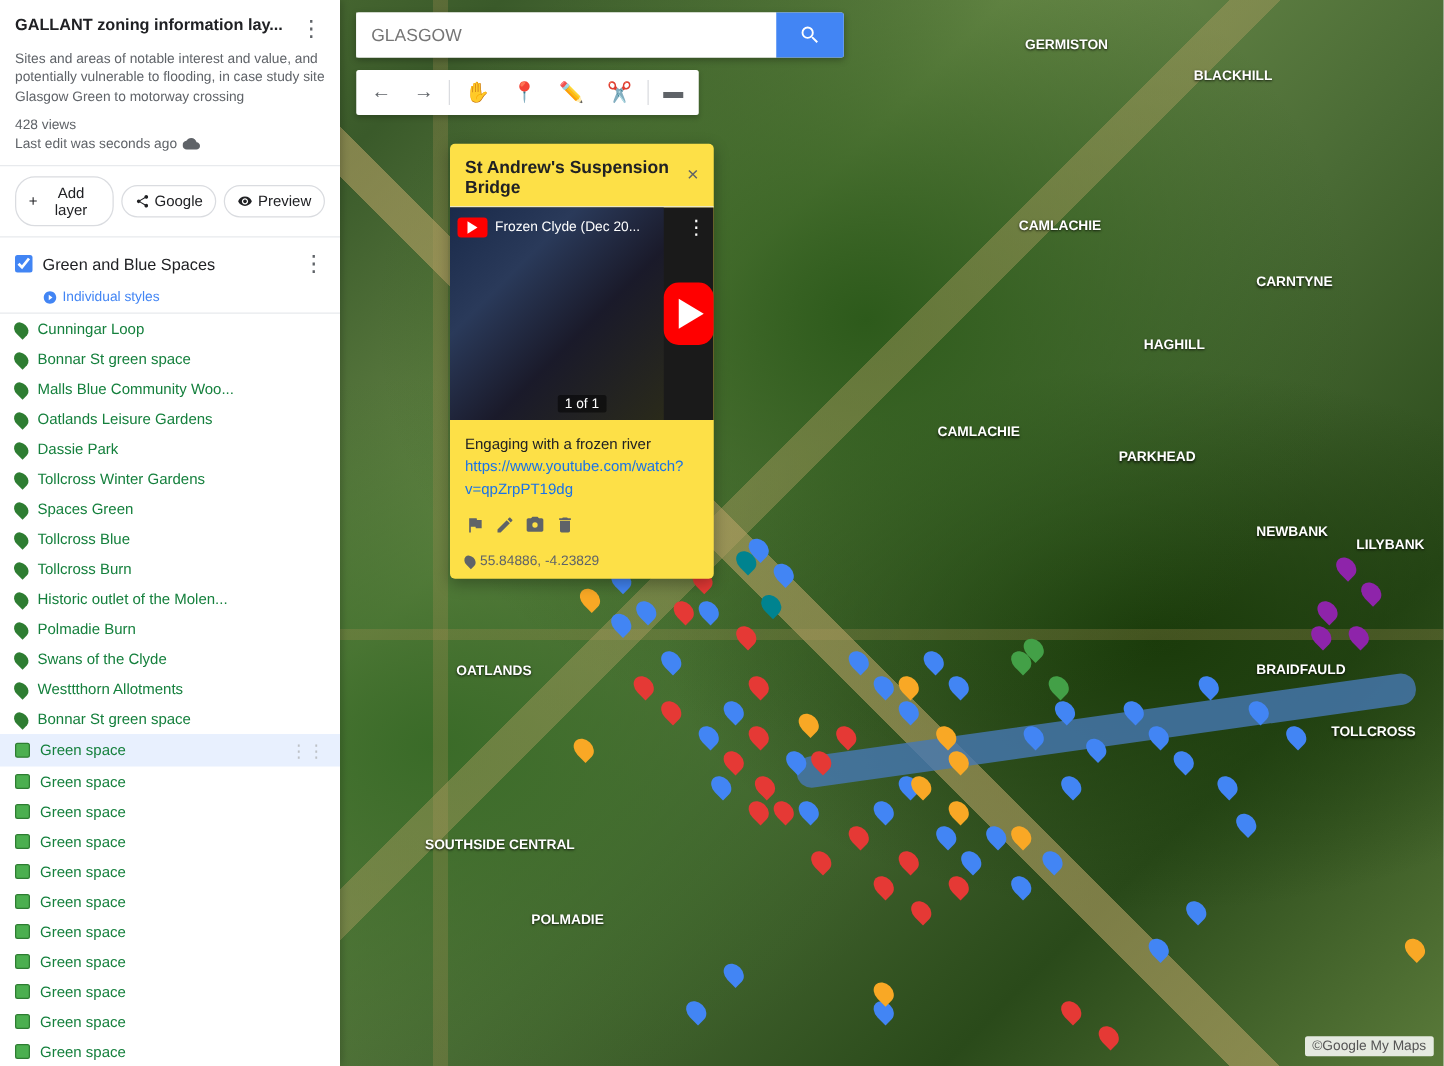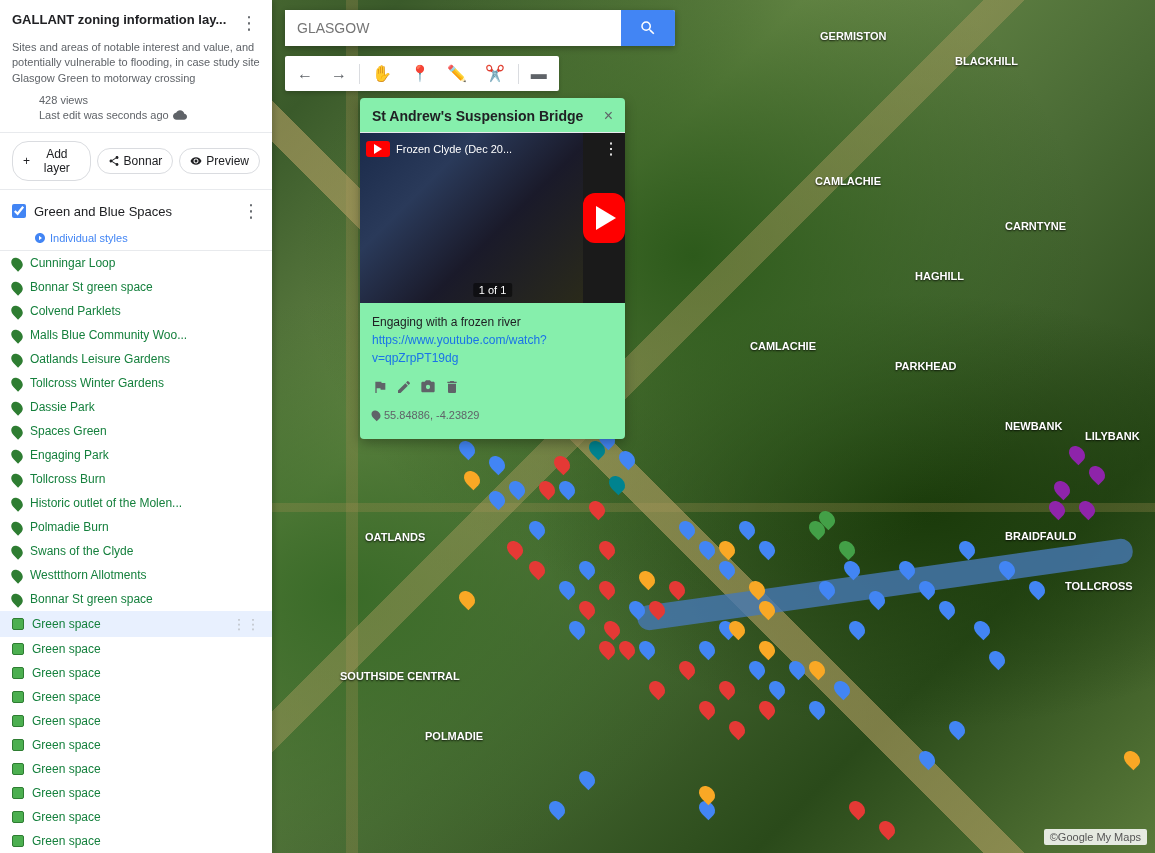--- a/index.html
+++ b/index.html
@@ -202,21 +202,20 @@
     .sidebar-meta {
       font-size: 11px;
       color: #5f6368;
     }
 
     .sidebar-meta-row {
       display: flex;
       align-items: center;
       gap: 4px;
       margin-bottom: 2px;
-      margin-left: 27px;
     }
 
     
     .sidebar-actions {
       display: flex;
       align-items: center;
       padding: 8px 12px;
       gap: 6px;
       border-bottom: 1px solid #e8eaed;
     }
@@ -319,24 +318,24 @@
 
     .item-drag {
       color: #bdc1c6;
       font-size: 14px;
       cursor: grab;
     }
 
     
     .popup-overlay {
       position: absolute;
-      top: 98px;
+      top: 115px;
       left: 360px;
-      width: 265px;
-      background: #86efac;
+      width: 211px;
+      background: #fde047;
       border-radius: 4px;
       box-shadow: 0 4px 12px rgba(0,0,0,0.3);
       z-index: 30;
       overflow: hidden;
     }
 
     .popup-header {
       display: flex;
       align-items: center;
       justify-content: space-between;
@@ -479,21 +478,21 @@
 
     .popup-action-btn {
       background: none;
       border: none;
       cursor: pointer;
       color: #5f6368;
       font-size: 16px;
     }
 
     .popup-coordinates {
-      padding: 4px 12px 18px 12px;
+      padding: 4px 12px 8px 12px;
       font-size: 11px;
       color: #5f6368;
       display: flex;
       align-items: center;
       gap: 4px;
     }
 
     .coord-pin {
       width: 8px;
       height: 10px;
@@ -684,21 +683,21 @@
 
   <div class="sidebar-actions">
     <button class="action-btn">
       <span>+</span>
       <span>Add layer</span>
     </button>
     <button class="action-btn">
       <svg width="12" height="12" viewBox="0 0 24 24" fill="currentColor">
         <path d="M18 16.08c-.76 0-1.44.3-1.96.77L8.91 12.7c.05-.23.09-.46.09-.7s-.04-.47-.09-.7l7.05-4.11c.54.5 1.25.81 2.04.81 1.66 0 3-1.34 3-3s-1.34-3-3-3-3 1.34-3 3c0 .24.04.47.09.7L8.04 9.81C7.5 9.31 6.79 9 6 9c-1.66 0-3 1.34-3 3s1.34 3 3 3c.79 0 1.5-.31 2.04-.81l7.12 4.16c-.05.21-.08.43-.08.65 0 1.61 1.31 2.92 2.92 2.92 1.61 0 2.92-1.31 2.92-2.92s-1.31-2.92-2.92-2.92z"></path>
       </svg>
-      <span>Bonnar</span>
+      <span>Google</span>
     </button>
     <button class="action-btn">
       <svg width="12" height="12" viewBox="0 0 24 24" fill="currentColor">
         <path d="M12 4.5C7 4.5 2.73 7.61 1 12c1.73 4.39 6 7.5 11 7.5s9.27-3.11 11-7.5c-1.73-4.39-6-7.5-11-7.5zM12 17c-2.76 0-5-2.24-5-5s2.24-5 5-5 5 2.24 5 5-2.24 5-5 5zm0-8c-1.66 0-3 1.34-3 3s1.34 3 3 3 3-1.34 3-3-1.34-3-3-3z"></path>
       </svg>
       <span>Preview</span>
     </button>
   </div>
 
   <div class="layer-section">
@@ -720,45 +719,41 @@
     <div class="layer-item">
       <div class="item-icon-pin" style="background:#2e7d32"></div>
       <span class="item-label">Cunningar Loop</span>
     </div>
     <div class="layer-item">
       <div class="item-icon-pin" style="background:#2e7d32"></div>
       <span class="item-label">Bonnar St green space</span>
     </div>
     <div class="layer-item">
       <div class="item-icon-pin" style="background:#2e7d32"></div>
-      <span class="item-label">Colvend Parklets</span>
-    </div>
-    <div class="layer-item">
-      <div class="item-icon-pin" style="background:#2e7d32"></div>
       <span class="item-label">Malls Blue Community Woo...</span>
     </div>
     <div class="layer-item">
       <div class="item-icon-pin" style="background:#2e7d32"></div>
       <span class="item-label">Oatlands Leisure Gardens</span>
     </div>
     <div class="layer-item">
       <div class="item-icon-pin" style="background:#2e7d32"></div>
+      <span class="item-label">Dassie Park</span>
+    </div>
+    <div class="layer-item">
+      <div class="item-icon-pin" style="background:#2e7d32"></div>
       <span class="item-label">Tollcross Winter Gardens</span>
     </div>
     <div class="layer-item">
       <div class="item-icon-pin" style="background:#2e7d32"></div>
-      <span class="item-label">Dassie Park</span>
-    </div>
-    <div class="layer-item">
-      <div class="item-icon-pin" style="background:#2e7d32"></div>
       <span class="item-label">Spaces Green</span>
     </div>
     <div class="layer-item">
       <div class="item-icon-pin" style="background:#2e7d32"></div>
-      <span class="item-label">Engaging Park</span>
+      <span class="item-label">Tollcross Blue</span>
     </div>
     <div class="layer-item">
       <div class="item-icon-pin" style="background:#2e7d32"></div>
       <span class="item-label">Tollcross Burn</span>
     </div>
     <div class="layer-item">
       <div class="item-icon-pin" style="background:#2e7d32"></div>
       <span class="item-label">Historic outlet of the Molen...</span>
     </div>
     <div class="layer-item">

